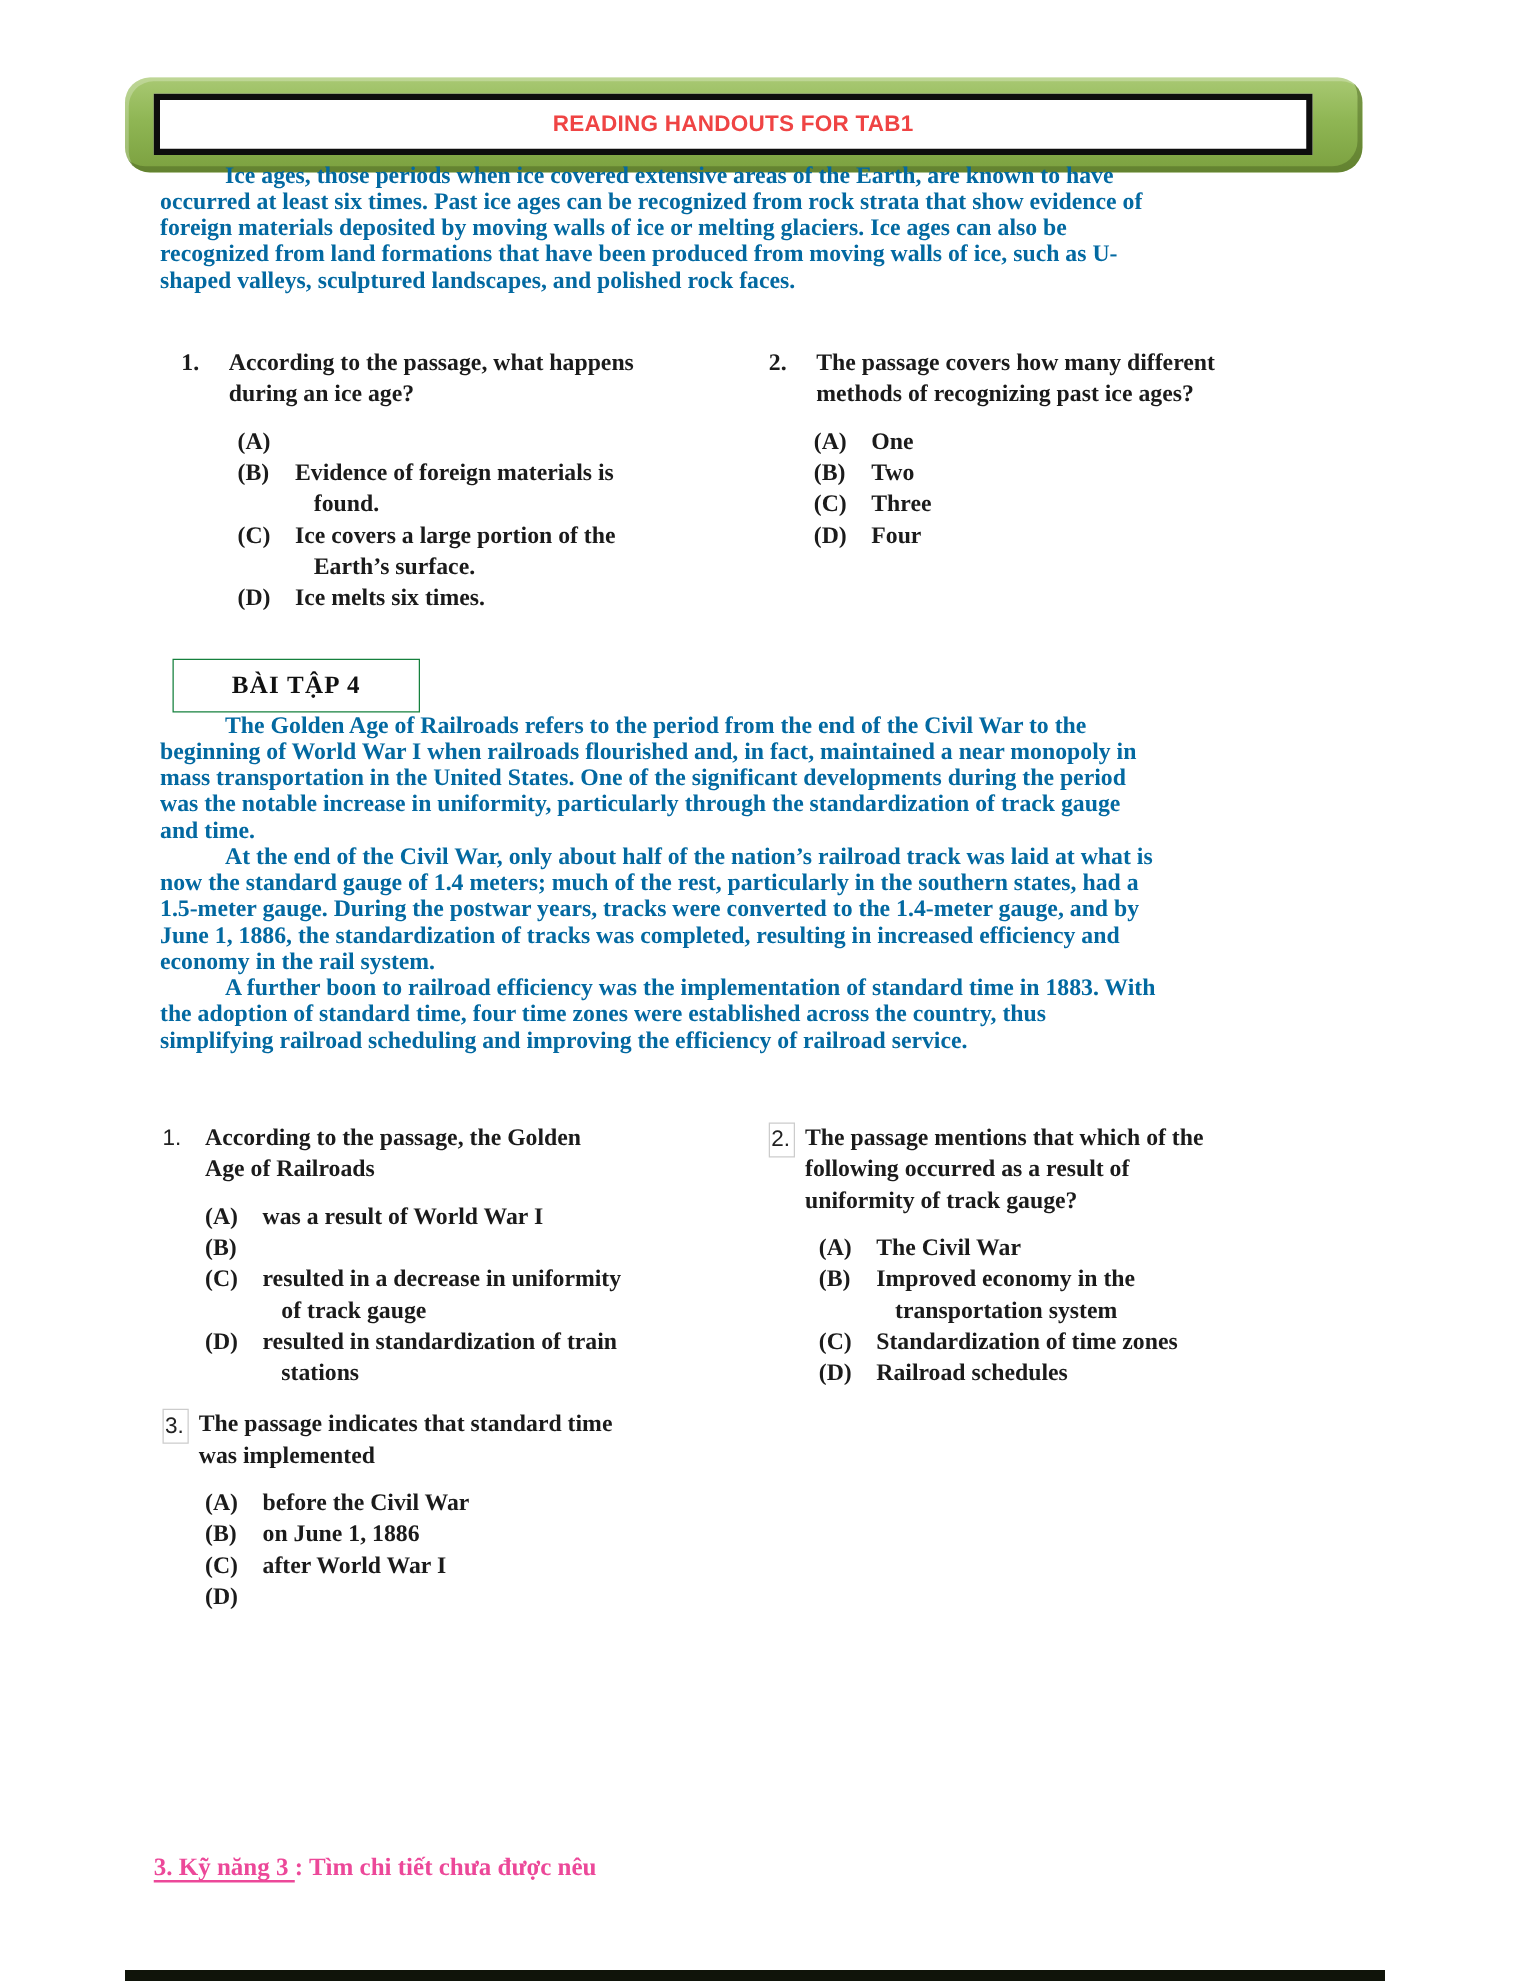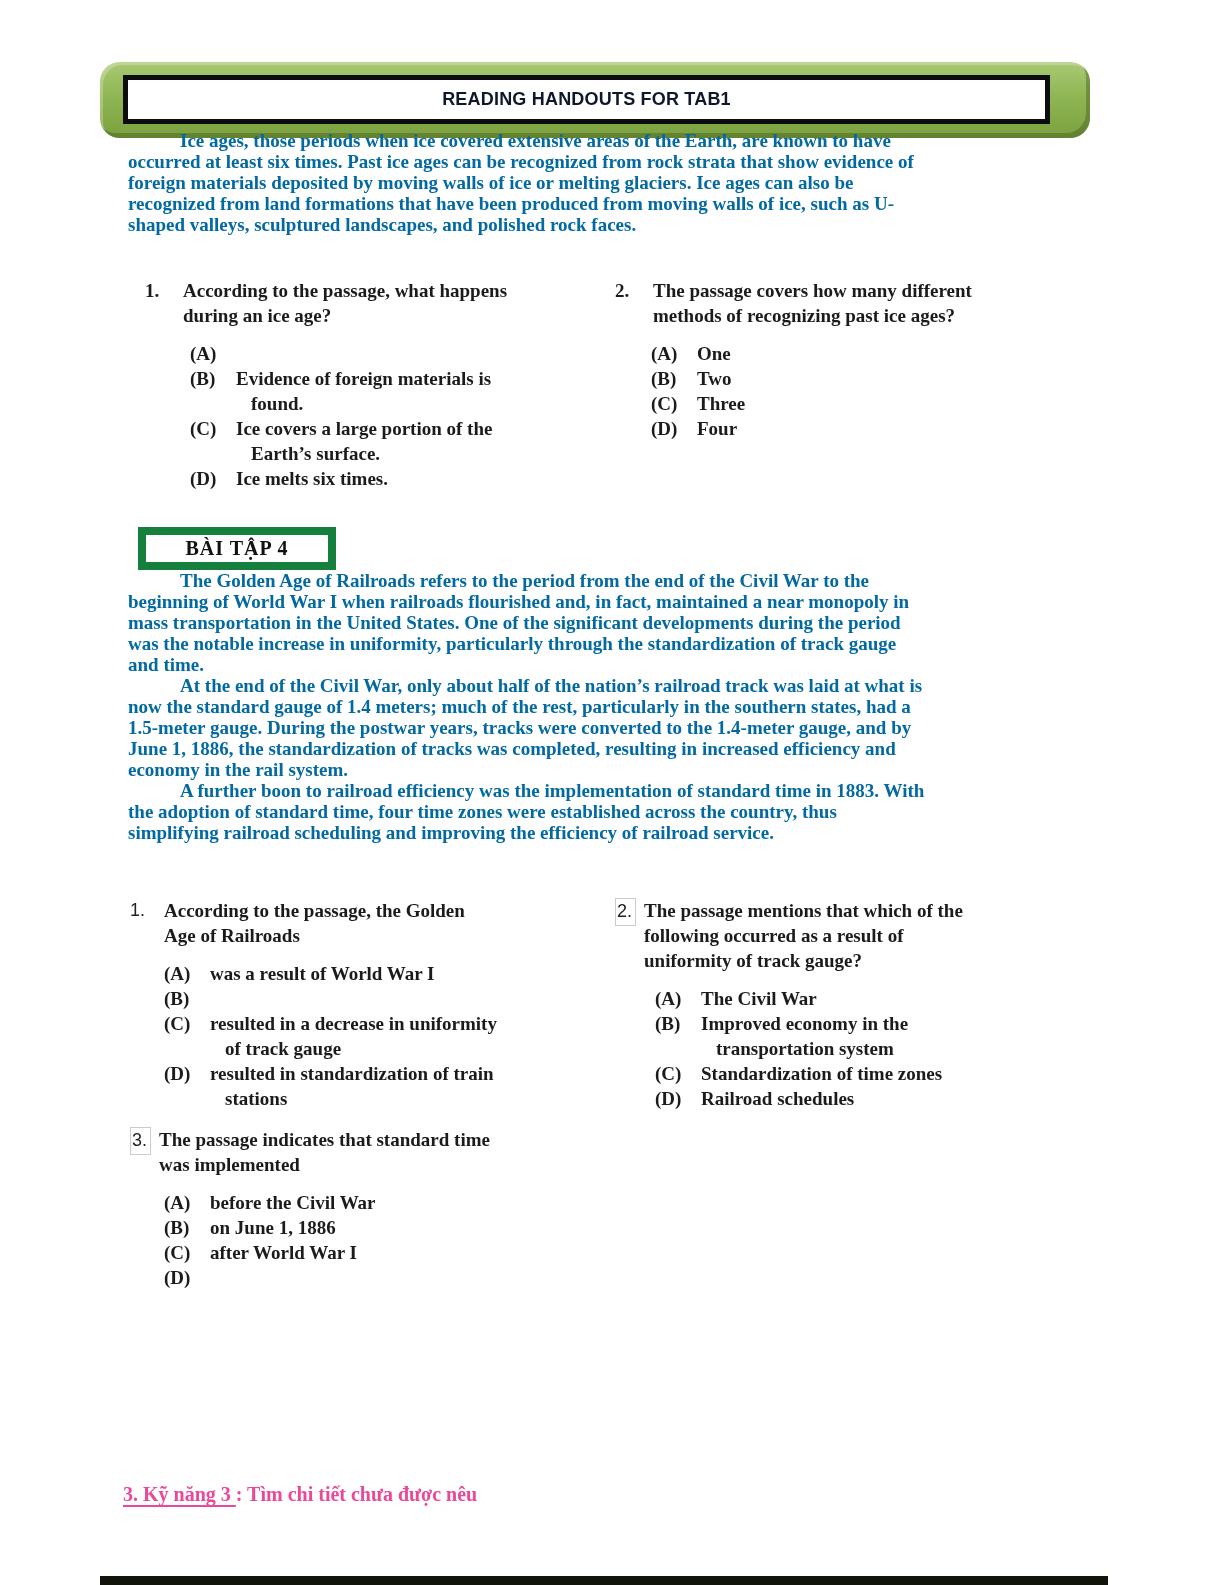--- a/index.html
+++ b/index.html
@@ -14,32 +14,32 @@
     background:linear-gradient(180deg,#a9c973 0%,#8fb654 45%,#7ba03f 100%);
     box-shadow:inset -4px -5px 0 rgba(70,95,30,.45), inset 3px 3px 0 rgba(255,255,255,.25);
   }
   .title-box{
     position:absolute;left:123px;top:75px;width:927px;height:49px;
     background:#ffffff;border:5px solid #0d0d0d;box-sizing:border-box;
     display:flex;align-items:center;justify-content:center;
   }
   .title-box span{
     font-family:"Liberation Sans", sans-serif;font-weight:bold;font-size:18px;
-    color:#0f172a;letter-spacing:.2px;
+    color:#ef4444;letter-spacing:.2px;
   }
   .passage{
     position:absolute;left:128px;width:912px;
     font-size:19px;line-height:21px;font-weight:bold;color:#0369a1;
   }
   .passage p{margin:0;white-space:pre-line;text-indent:52px;}
   #ice-passage{top:130px;}
   #rail-passage{top:570px;}
   .extag{
     position:absolute;left:138px;top:527px;width:198px;height:43px;
-    border:8px solid #15803d;box-sizing:border-box;background:#fff;
+    border:1px solid #15803d;box-sizing:border-box;background:#fff;
     display:flex;align-items:center;justify-content:center;
   }
   .extag span{font-weight:bold;font-size:20px;letter-spacing:1px;color:#111;}
   
   .qset{position:absolute;display:flex;}
   #qset1{left:145px;top:278px;}
   #qset1 .col-l{width:470px;}
   #qset1 .col-r{width:440px;}
   #qset2{left:130px;top:898px;}
   #qset2 .col-l{width:485px;}

